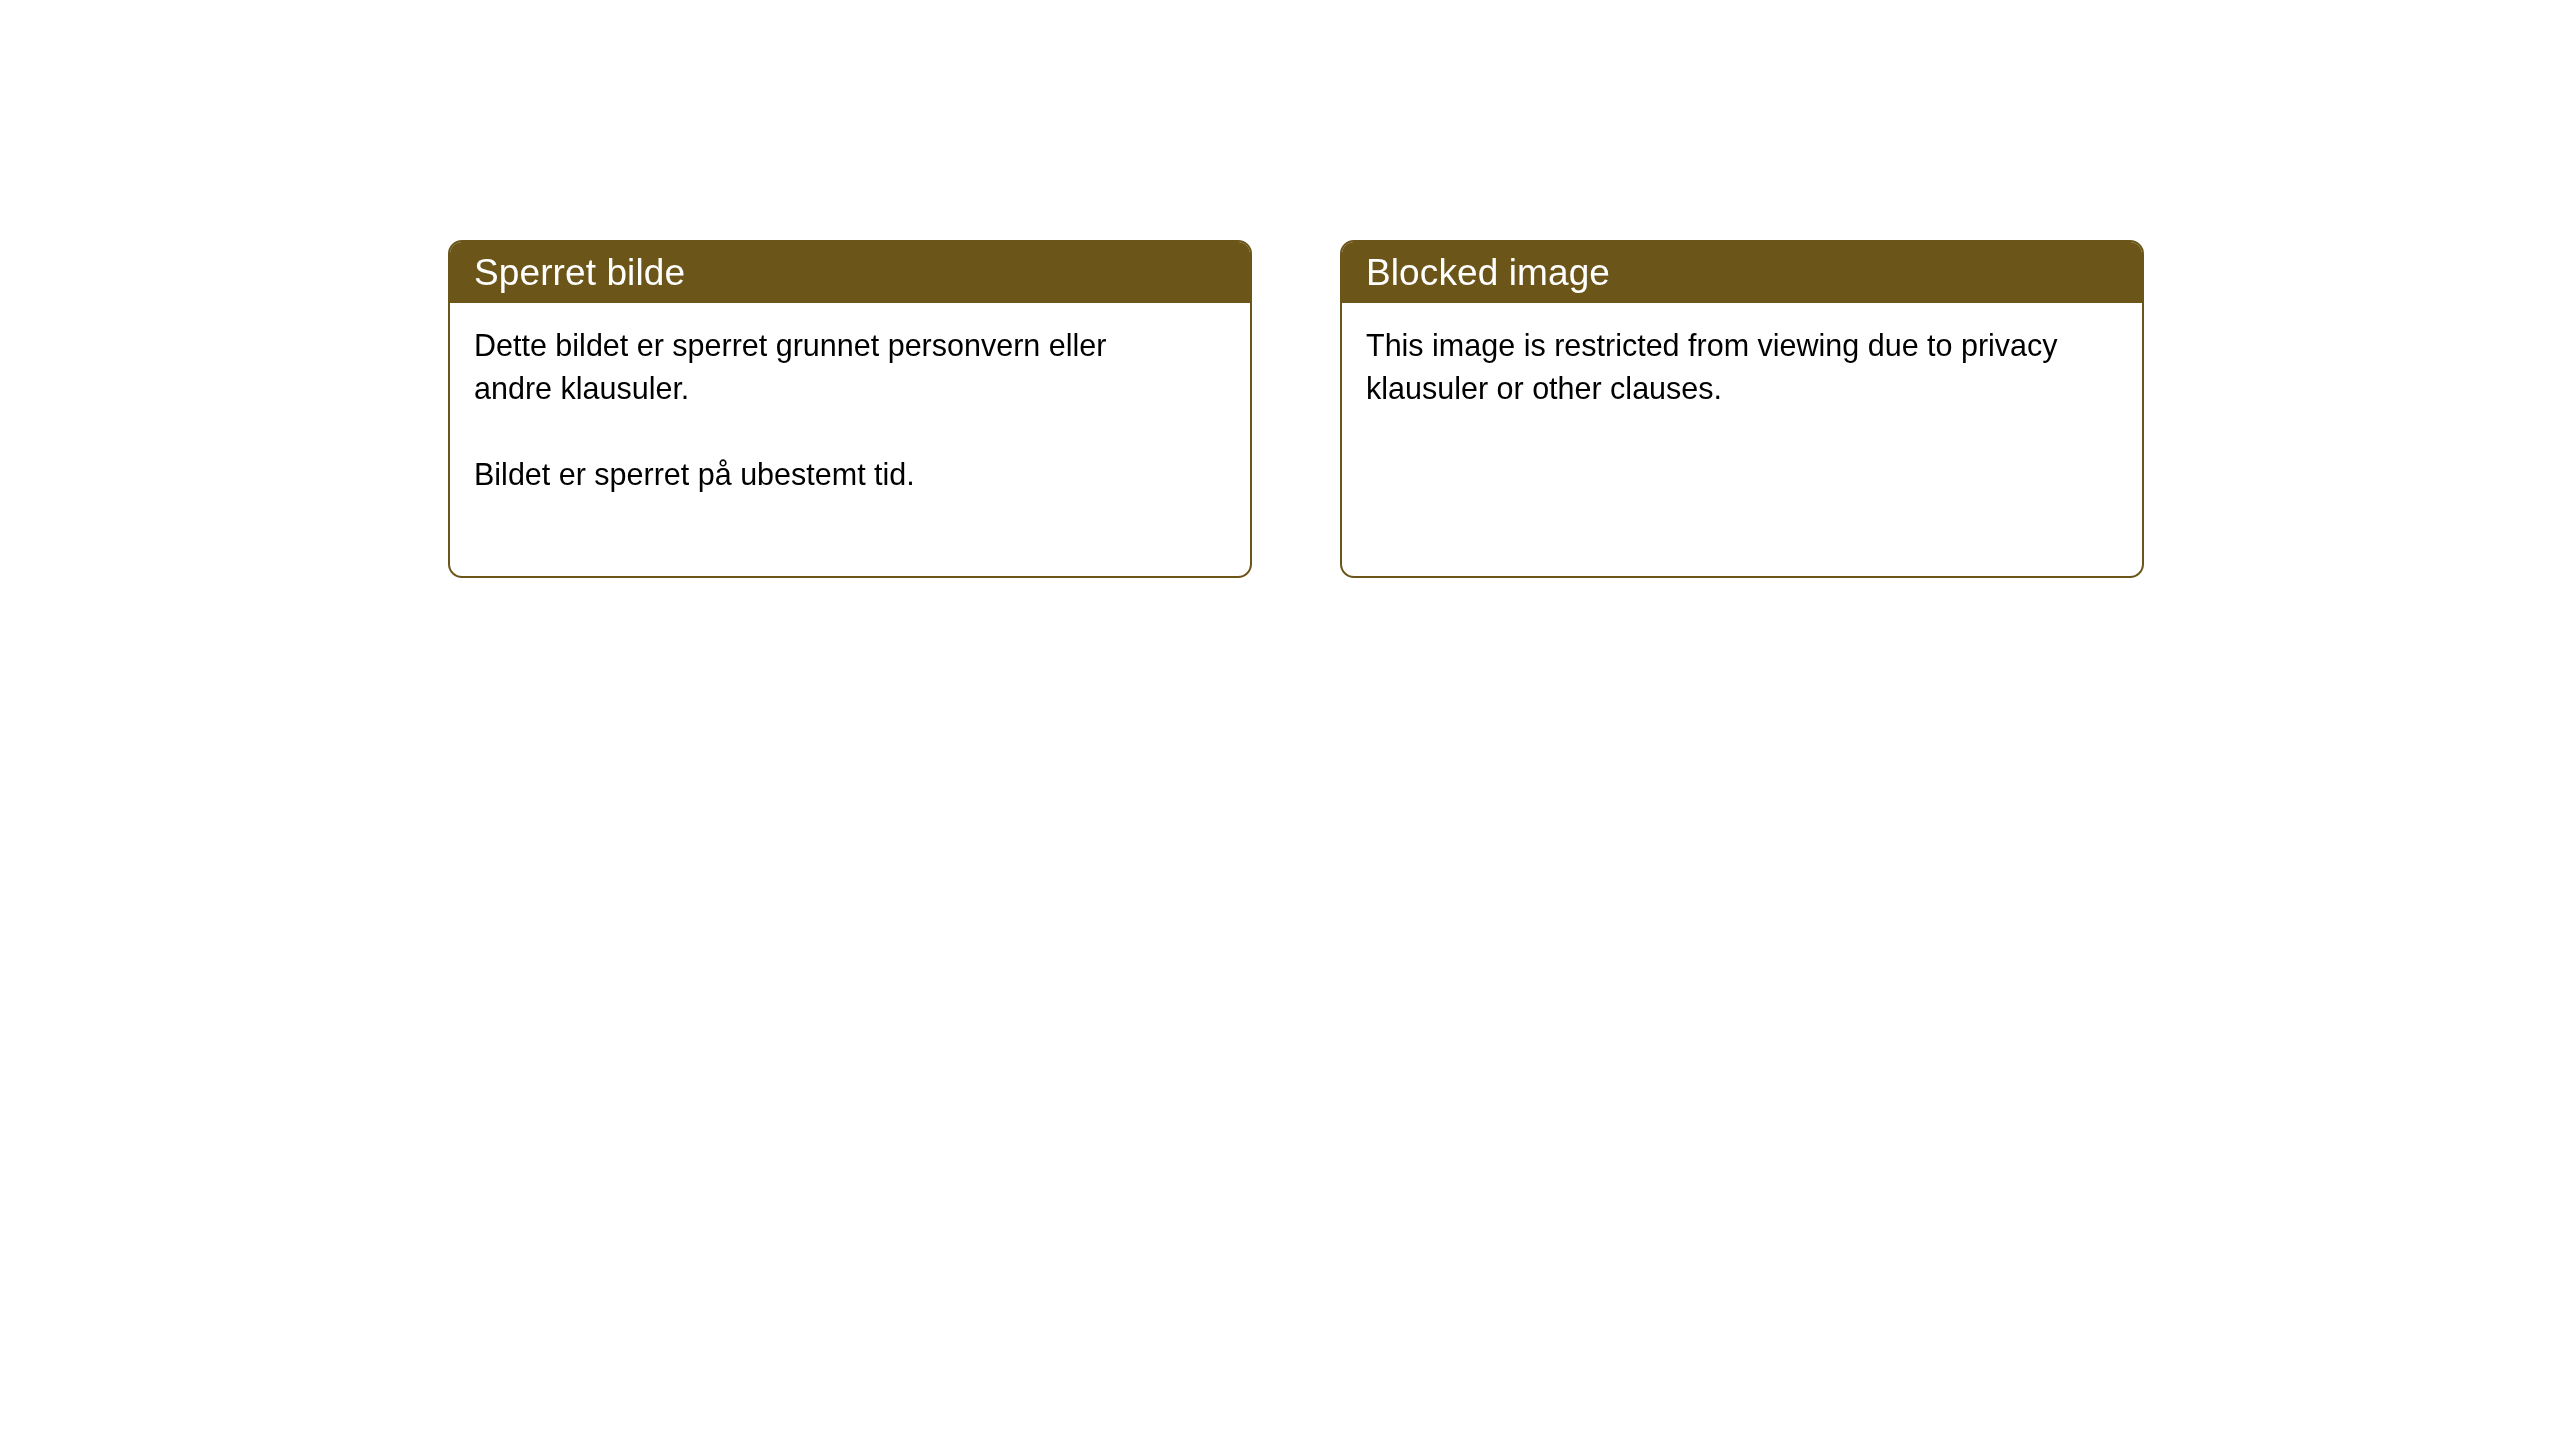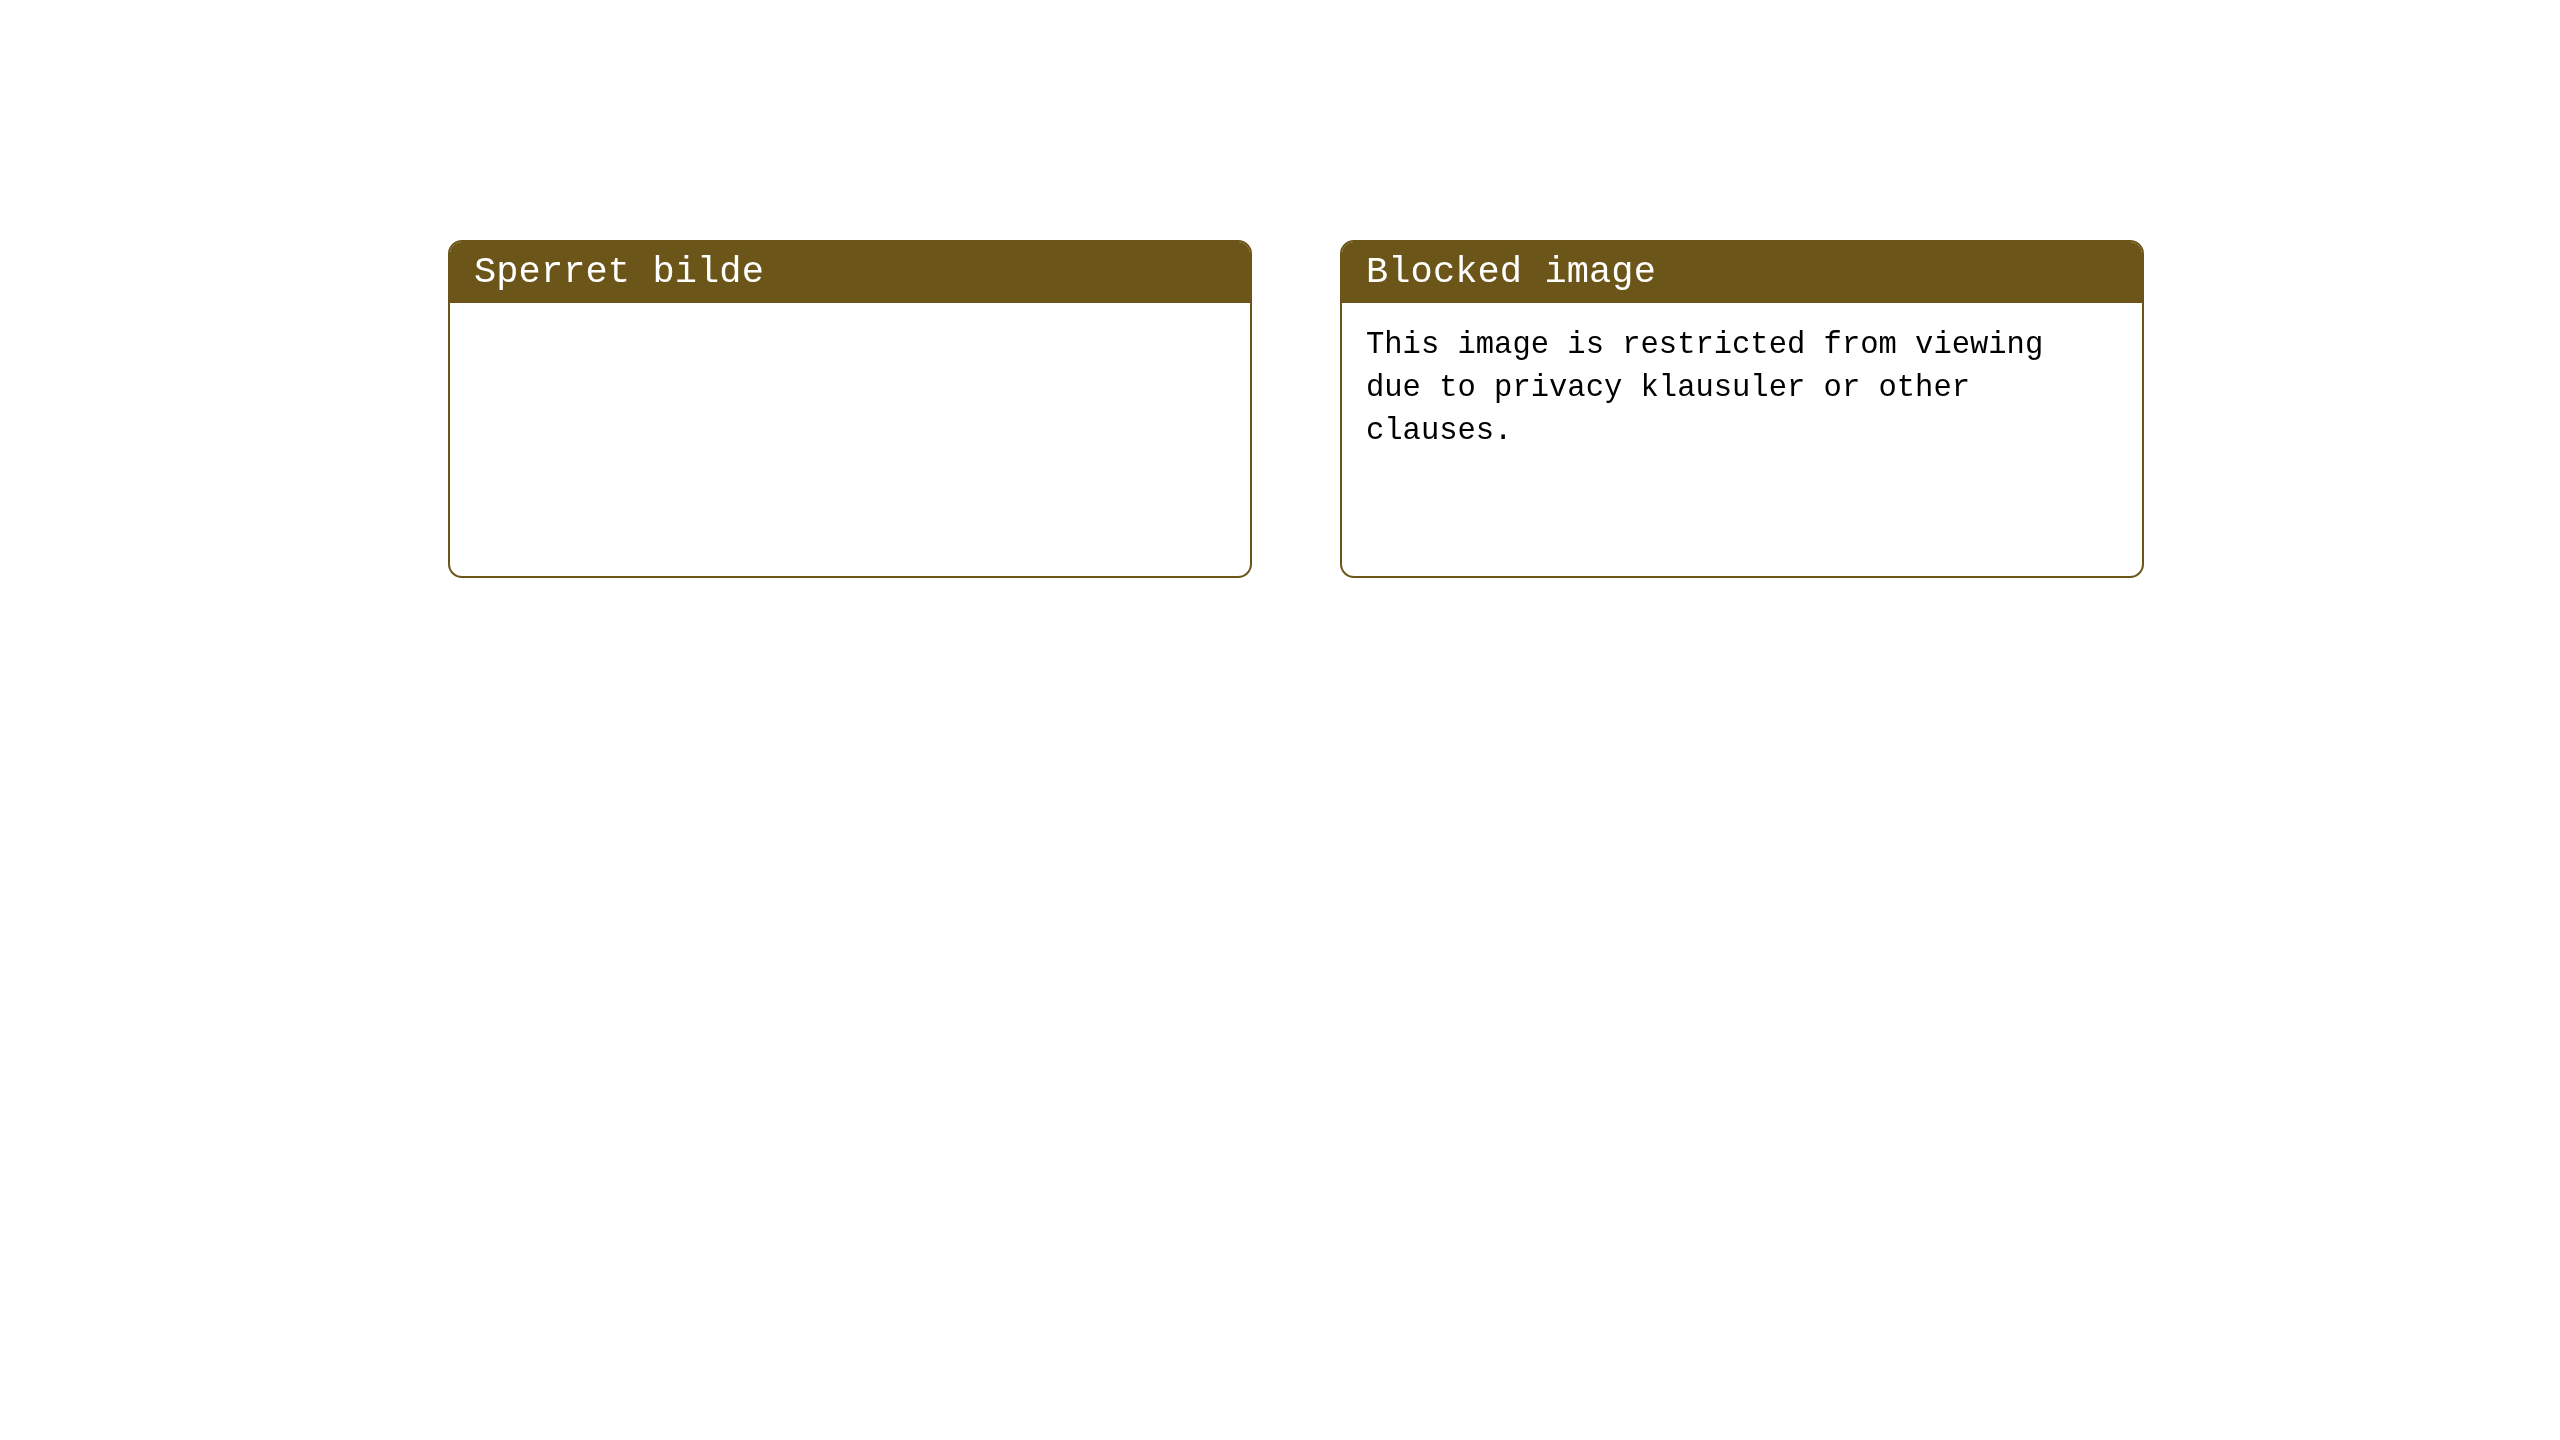--- a/index.html
+++ b/index.html
@@ -14,21 +14,20 @@
     font-family: "Liberation Sans", "DejaVu Sans", sans-serif;
     -webkit-font-smoothing: antialiased;
     overflow: hidden;
   }
 
   #page {
     position: relative;
     width: 2560px;
     height: 1440px;
     background: #ffffff;
-    font-family: Liberation Mono, monospace;
   }
 
   .notice-card {
     position: absolute;
     top: 240px;
     width: 804px;
     height: 338px;
     box-sizing: border-box;
     background: #ffffff;
     border: 2px solid #6b5519;
@@ -78,20 +77,25 @@
 </style>
 </head>
 <body>
 
 <div id="page">
 
   <section class="notice-card" id="card-blocked-no">
     <header class="notice-header">
       <h2 class="notice-title">Sperret bilde</h2>
     </header>
+    <div class="notice-body">
+      <p class="notice-paragraph">Dette bildet er sperret grunnet personvern eller andre klausuler.</p>
+      <div class="paragraph-gap"></div>
+      <p class="notice-paragraph">Bildet er sperret på ubestemt tid.</p>
+    </div>
   </section>
 
   <section class="notice-card" id="card-blocked-en">
     <header class="notice-header">
       <h2 class="notice-title">Blocked image</h2>
     </header>
     <div class="notice-body">
       <p class="notice-paragraph">This image is restricted from viewing due to privacy klausuler or other clauses.</p>
       <div class="paragraph-gap"></div>
     </div>

